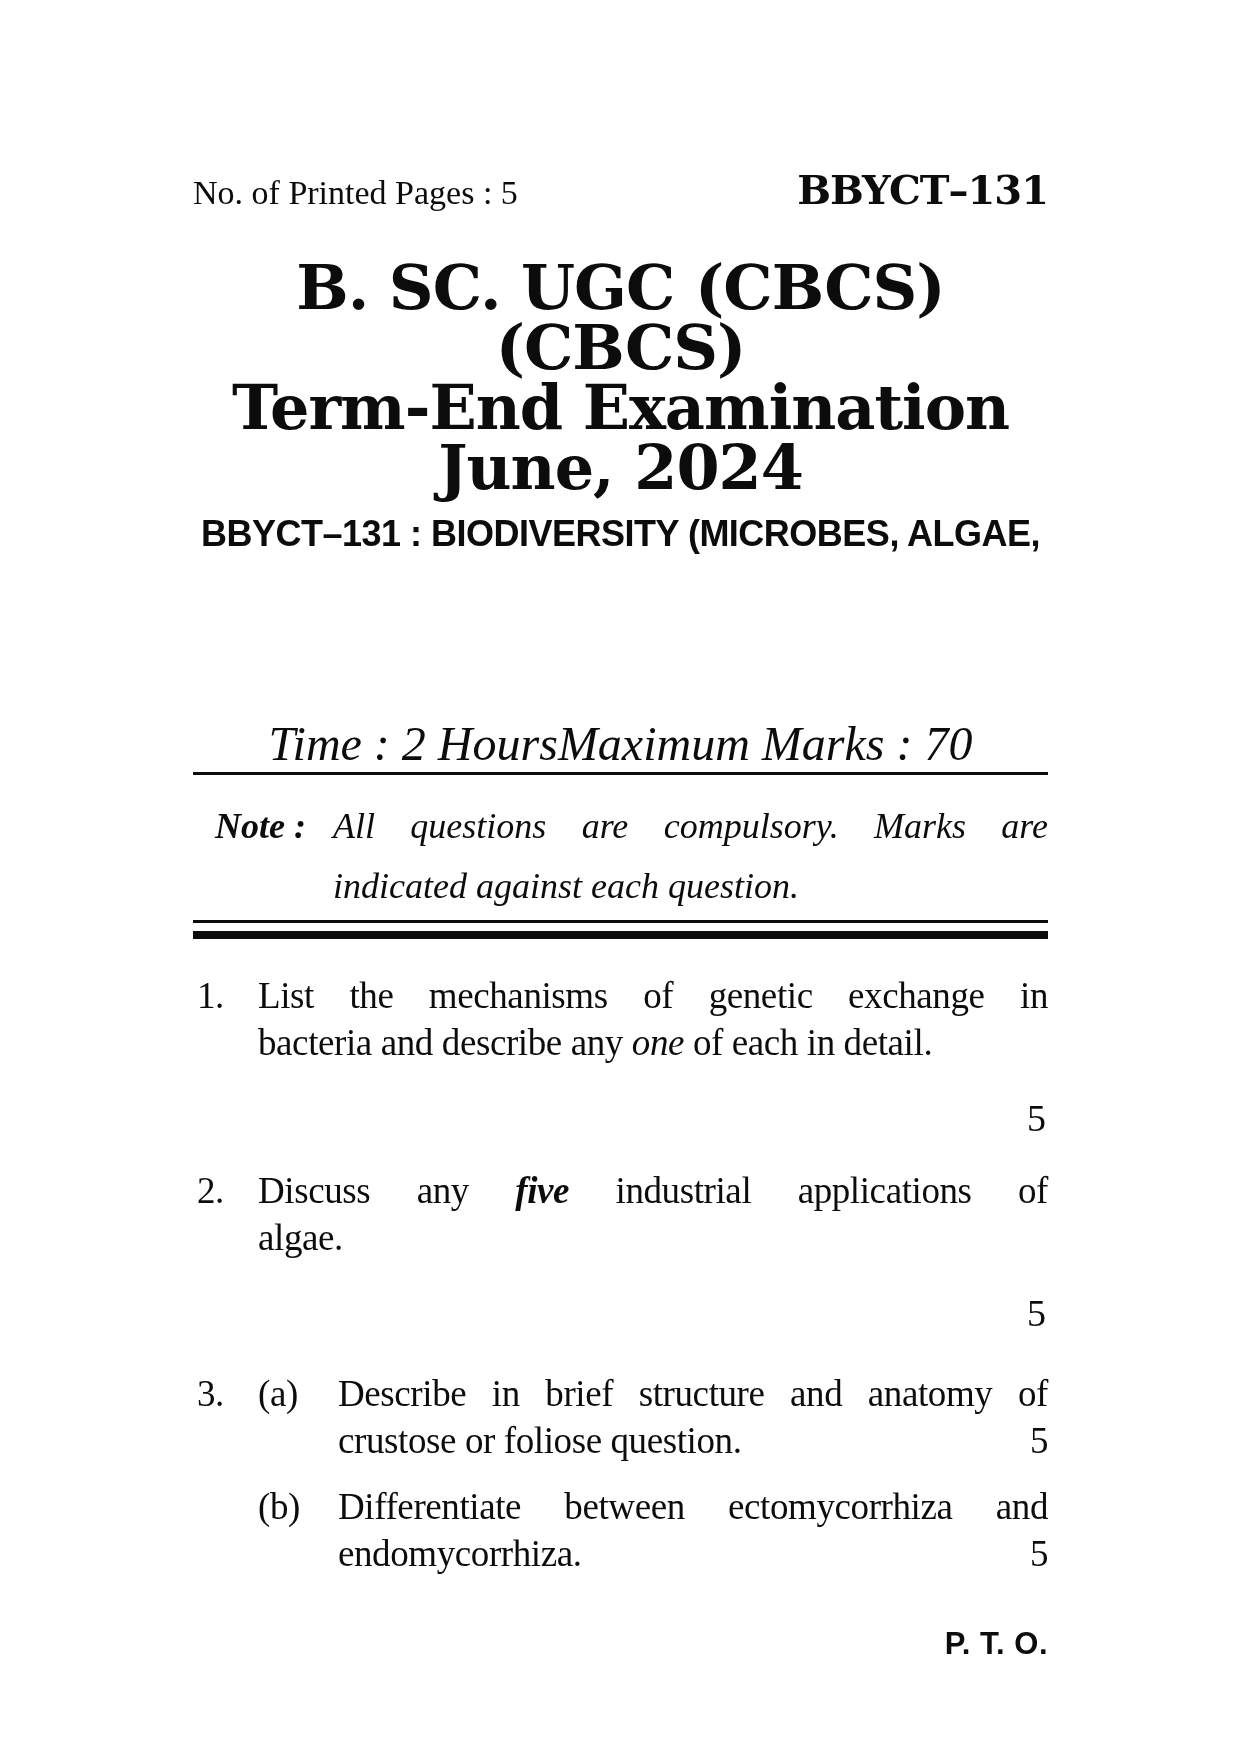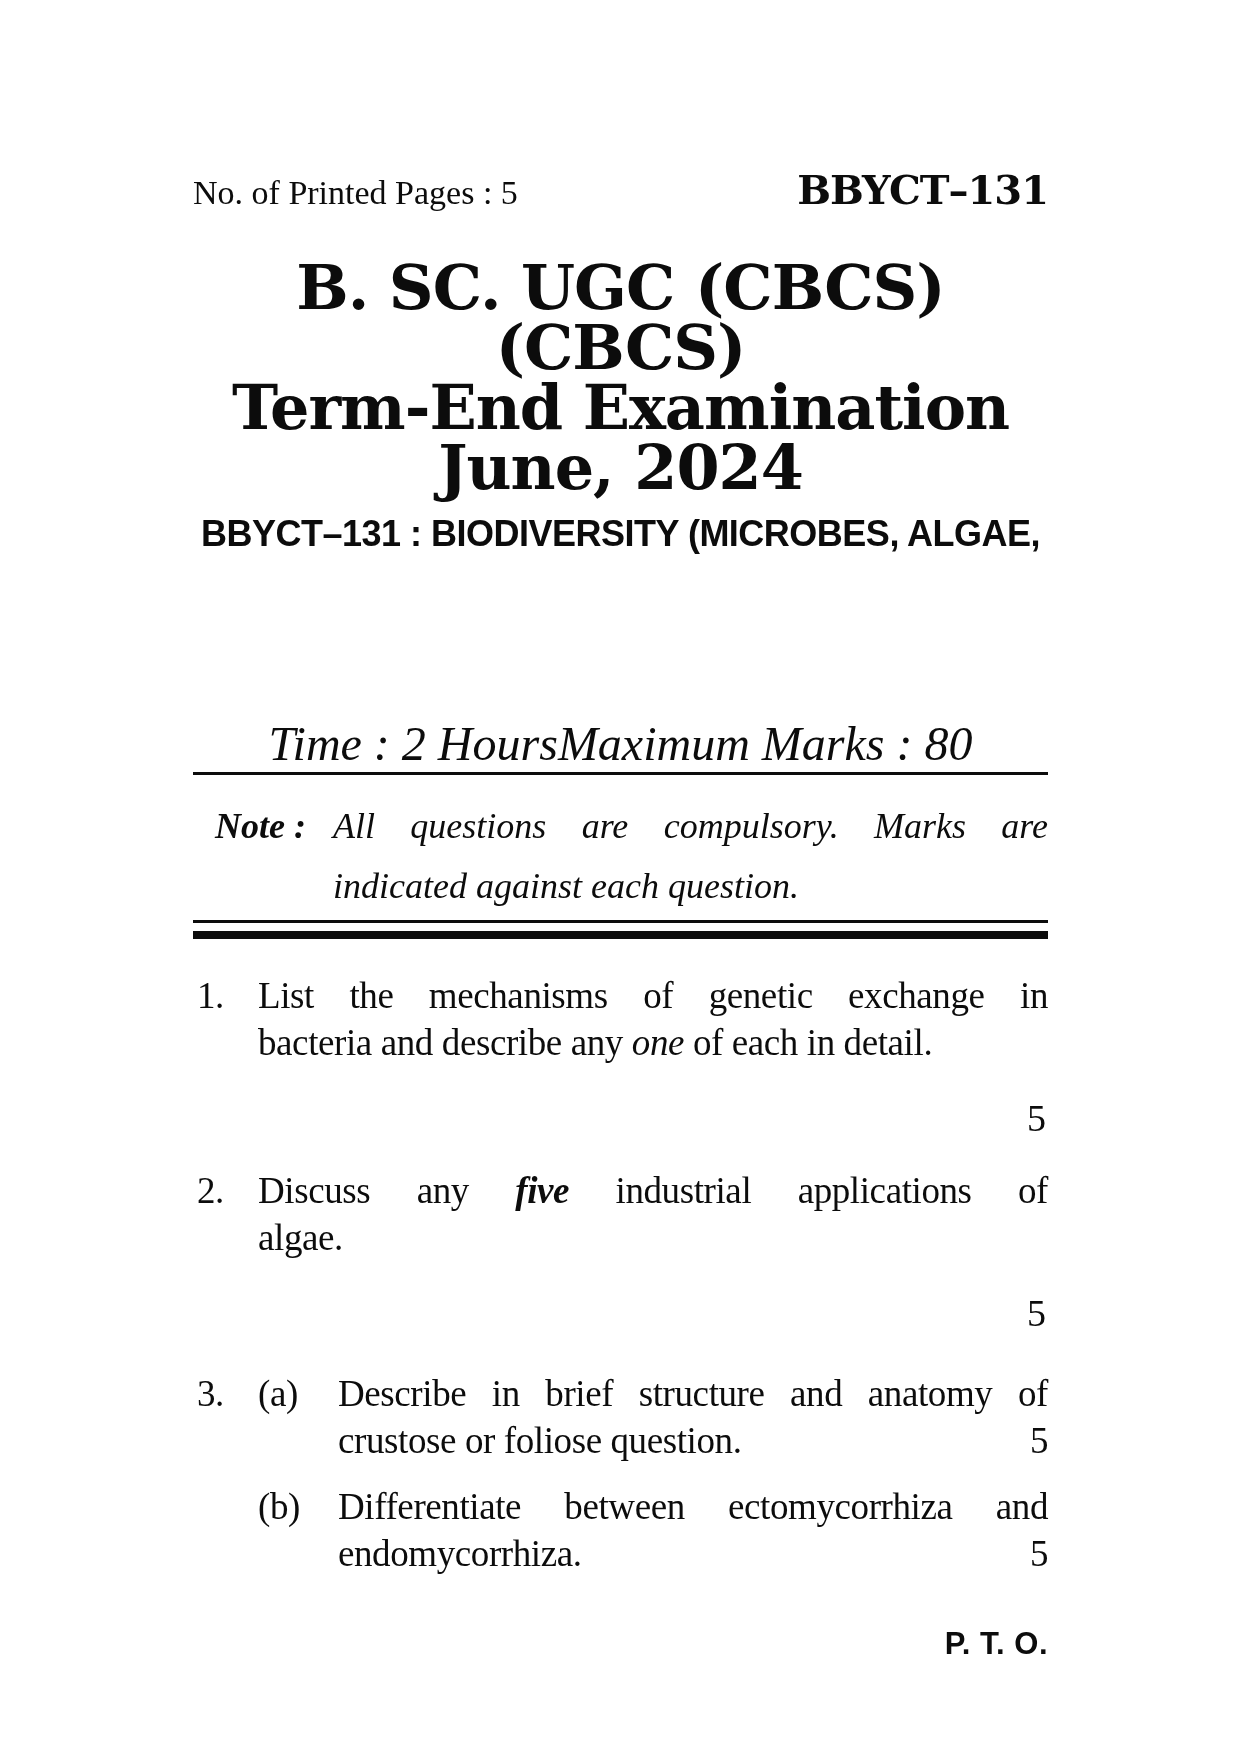--- a/index.html
+++ b/index.html
@@ -125,21 +125,21 @@
     <div class="title-line">Term-End Examination</div>
     <div class="title-line">June, 2024</div>
   </div>
 
   <div class="course-block">
     <div class="course-line">BBYCT–131 : BIODIVERSITY (MICROBES, ALGAE,</div>
   </div>
 
   <div class="meta-row">
     <span>Time : 2 Hours</span>
-    <span>Maximum Marks : 80</span>
+    <span>Maximum Marks : 70</span>
   </div>
 
   <div class="rule-single"></div>
 
   <div class="note-block">
     <span class="note-label">Note :</span>
     <div class="note-lines">
       <div class="note-line just">All questions are compulsory. Marks are</div>
       <div class="note-line">indicated against each question.</div>
     </div>

